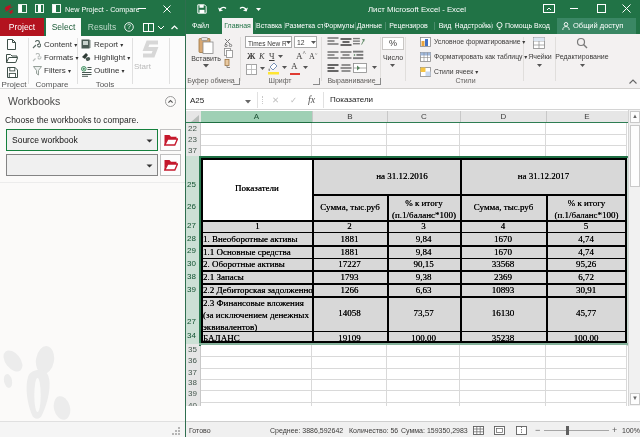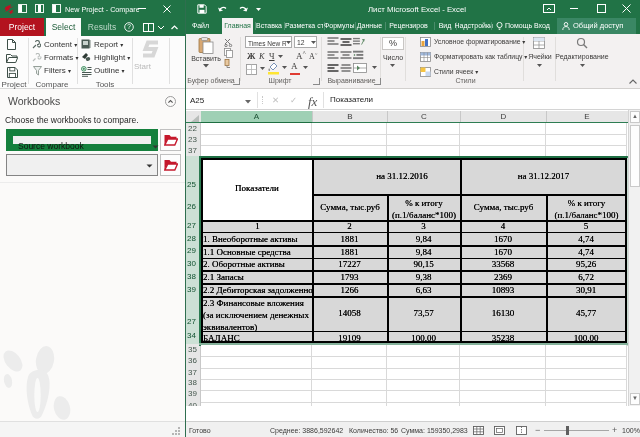--- a/index.html
+++ b/index.html
@@ -144,21 +144,21 @@
   </div>
 
   <div class="abs" style="left:0;top:89px;width:185px;height:332px;background:#fbfaf9;">
     <div class="abs" style="left:8px;top:6px;font-size:10.5px;color:#4a4a4a;">Workbooks</div>
     <svg class="abs" style="left:165px;top:7px" width="11" height="11" viewBox="0 0 11 11">
           <circle cx="5.5" cy="5.5" r="5" fill="none" stroke="#9a9a9a" stroke-width="1"></circle>
           <path d="M3.4 6.6 L5.5 4.5 L7.6 6.6" fill="none" stroke="#555" stroke-width="1.1"></path>
         </svg>
     <div class="abs" style="left:5px;top:26px;font-size:8.5px;color:#262626;">Choose the workbooks to compare.</div>
 
-    <div class="abs" style="left:6px;top:40px;width:152px;height:22px;background:#f0f0f0;border:7px solid #15803d;box-sizing:border-box;">
+    <div class="abs" style="left:6px;top:40px;width:152px;height:22px;background:#f0f0f0;border:1px solid #15803d;box-sizing:border-box;">
       <div class="abs" style="left:5px;top:5px;font-size:8.5px;color:#111;">Source workbook</div>
       <svg class="abs" style="left:139px;top:9px" width="7" height="4" viewBox="0 0 7 4">
             <path d="M0.5 0.5 L3.5 3.5 L6.5 0.5" fill="#333"></path>
           </svg>
     </div>
     <div class="abs" style="left:160px;top:40px;width:21px;height:22px;background:#fdfdfd;border:1px solid #c0c0c0;box-sizing:border-box;">
       <svg class="abs" style="left:3px;top:4px" width="14" height="12" viewBox="0 0 14 12">
             <path d="M0.5 11 V1 H5.5 L7 2.8 H12.5 V5 H3.5 L0.5 11 Z" fill="#c5182c"></path>
             <path d="M0.8 11 L3.8 5 H13.5 L10.8 11 Z" fill="#fff" stroke="#c5182c" stroke-width="1.4"></path>
           </svg>
@@ -470,21 +470,21 @@
   <div class="abs" style="left:0;top:90px;width:454px;height:20px;background:#fff;border-bottom:1px solid #d4d4d4;box-sizing:border-box;">
     <div class="abs" style="left:0;top:2px;width:71px;height:16px;border-right:1px solid #e1e1e1;">
       <div class="abs" style="left:4px;top:4px;font-size:8px;color:#222;">A25</div>
       <svg class="abs" style="left:59px;top:7.5px" width="6" height="4" viewBox="0 0 6 4">
             <path d="M0 0 L3 3.5 L6 0" fill="#666"></path>
           </svg>
     </div>
     <div class="abs" style="left:76px;top:6px;width:3px;height:8px;border-left:1px dotted #c9c9c9;"></div>
     <div class="abs" style="left:86px;top:5px;color:#c0c0c0;font-size:8.5px;">✕</div>
     <div class="abs" style="left:104px;top:5px;color:#c0c0c0;font-size:8.5px;">✓</div>
-    <div class="abs" style="left:122px;top:4px;color:#555;font-size:13px;font-style:italic;font-family:'Liberation Serif';">fx</div>
+    <div class="abs" style="left:122px;top:4px;color:#555;font-size:10px;font-style:italic;font-family:'Liberation Serif';">fx</div>
     <div class="abs" style="left:137px;top:2px;width:1px;height:16px;background:#e1e1e1;"></div>
     <div class="abs" style="left:144px;top:4.5px;font-size:8px;color:#222;">Показатели</div>
   </div>
 
   <div class="abs" style="left:0;top:110px;width:454px;height:296px;background:#fff;overflow:hidden;font-size:8px;">
 
     <div class="abs" style="left:0;top:1px;width:442px;height:12px;background:#e6e6e6;border-bottom:1px solid #2e7d53;box-sizing:border-box;color:#3c3c3c;">
       <svg class="abs" style="left:5px;top:4px" width="8" height="7" viewBox="0 0 8 7">
             <path d="M8 0 V7 H0 Z" fill="#b8bdba"></path>
           </svg>

